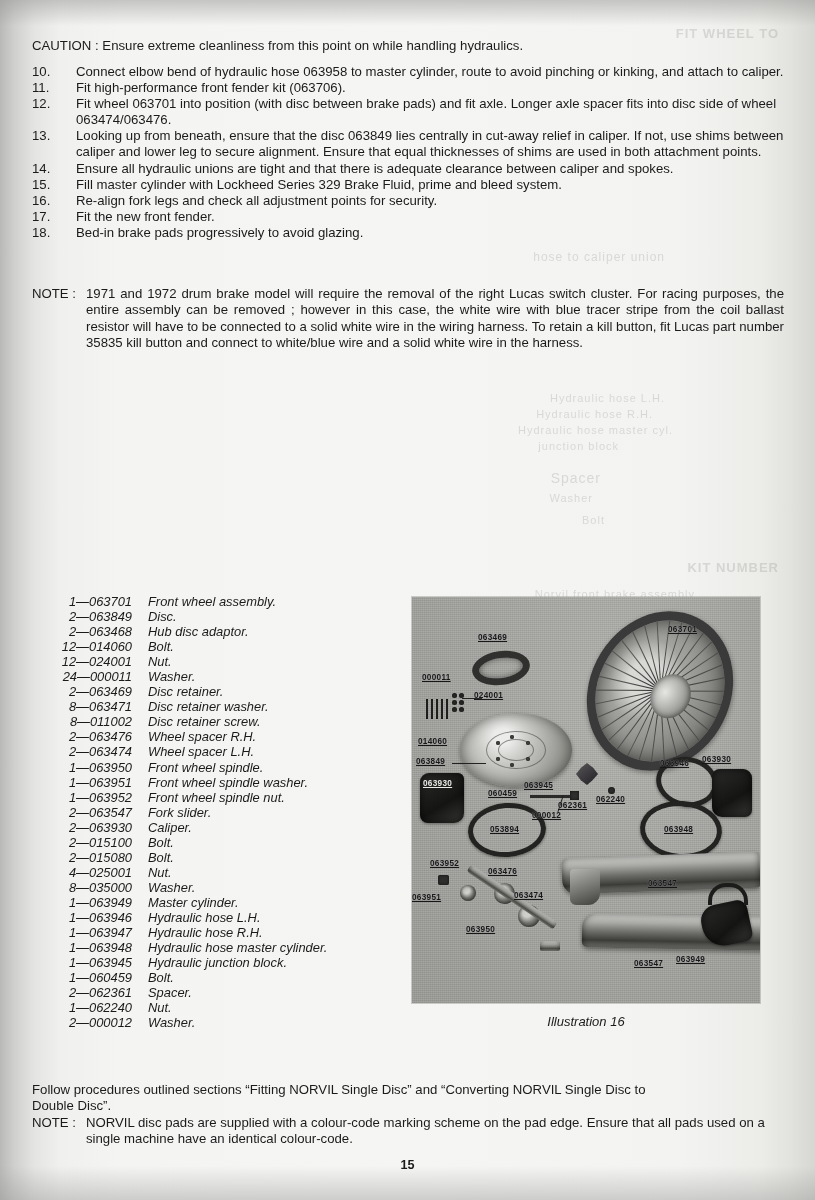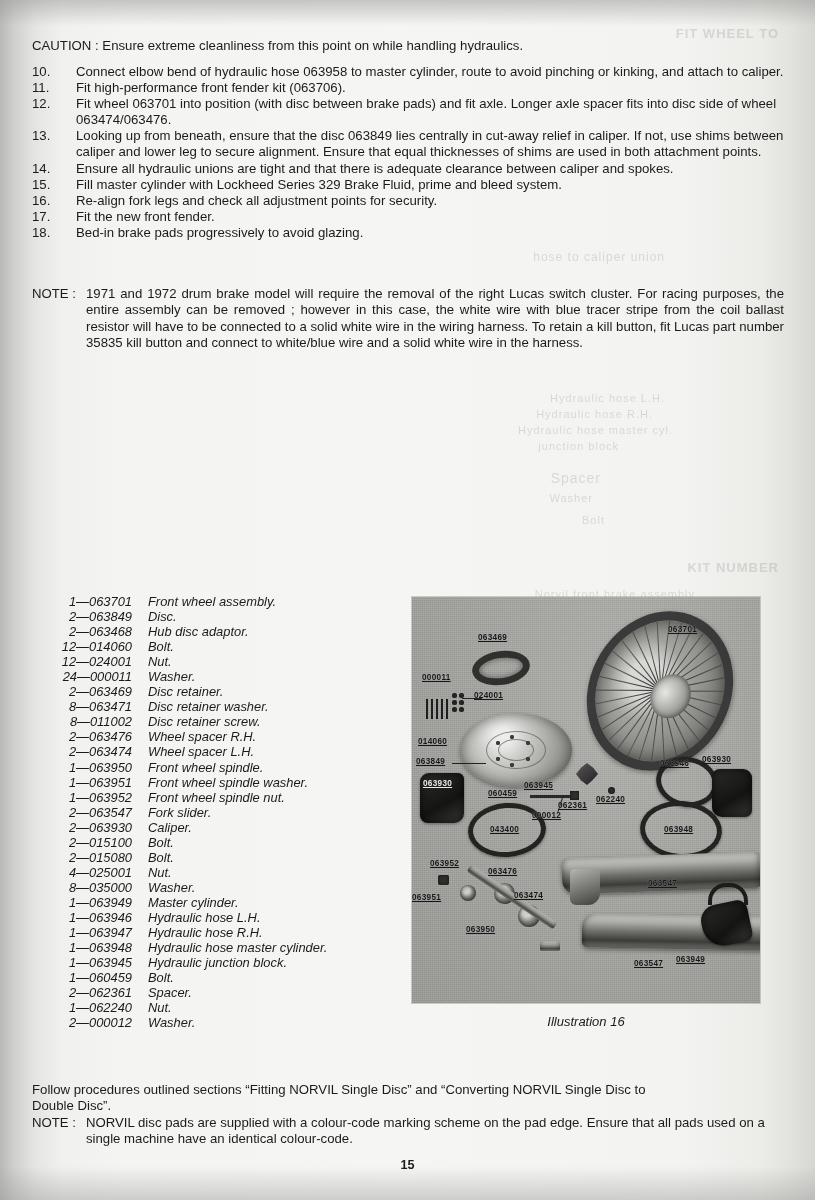--- a/index.html
+++ b/index.html
@@ -464,21 +464,21 @@
 
       <div class="sh fastener" style="left:158px; top:194px; width:9px; height:9px;"></div>
       <div class="cal" style="left:146px; top:204px;">062361</div>
       <div class="cal" style="left:120px; top:214px;">000012</div>
       <div class="ldr" style="left:148px; top:198px; width:1px; height:18px; background:#222; transform:rotate(18deg);"></div>
 
       <div class="sh fastener" style="left:196px; top:190px; width:7px; height:7px; border-radius:50%;"></div>
       <div class="cal" style="left:184px; top:198px;">062240</div>
 
       <div class="sh hose" style="left:56px; top:206px; width:78px; height:54px; transform:rotate(-4deg);"></div>
-      <div class="cal" style="left:78px; top:228px;">043400</div>
+      <div class="cal" style="left:78px; top:228px;">053894</div>
       <div class="sh hose" style="left:228px; top:204px; width:82px; height:58px; transform:rotate(4deg);"></div>
       <div class="cal" style="left:252px; top:228px;">063948</div>
 
       <div class="sh fastener" style="left:26px; top:278px; width:11px; height:10px; border-radius:2px;"></div>
       <div class="cal" style="left:10px; top:262px;padding-left:8px;">063952</div>
 
       <div class="sh spacer-ring" style="left:48px; top:288px; width:16px; height:16px;"></div>
       <div class="cal" style="left:0px; top:296px;">063951</div>
 
       <div class="sh spacer-ring" style="left:82px; top:286px; width:21px; height:21px;"></div>

